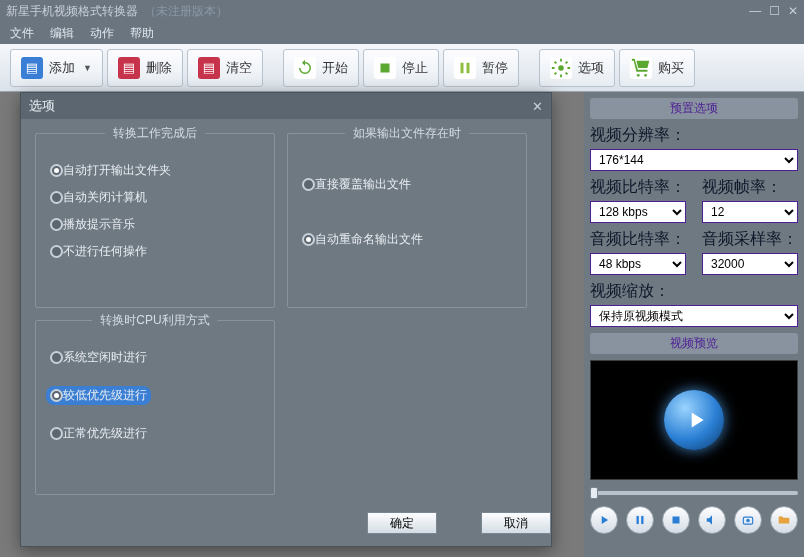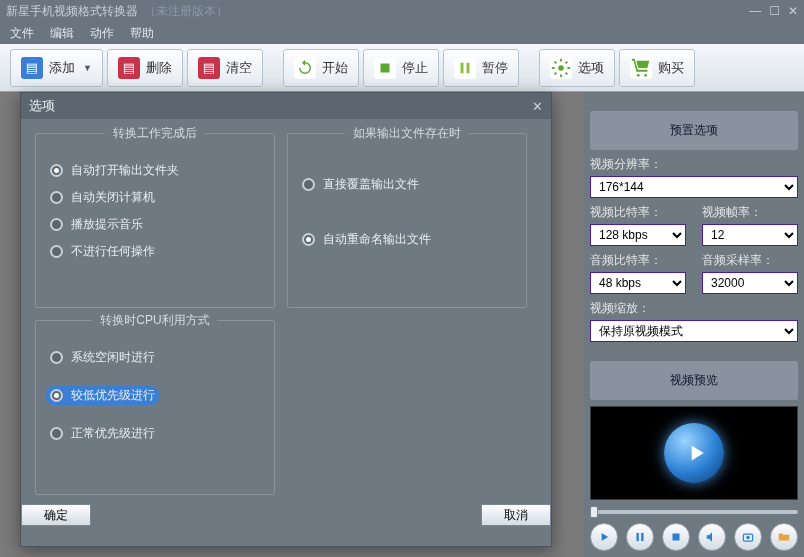--- a/index.html
+++ b/index.html
@@ -25,23 +25,23 @@
 .ico-pause { background: #fff; }
 .ico-opt { background: #fff; }
 .ico-buy { background: #fff; }
 .ico-start svg, .ico-stop svg, .ico-pause svg { width: 18px; height: 18px; }
 .dd { font-size: 9px; color: #555; margin-left: 2px; }
 
 .body-area { display: flex; height: calc(557px - 22px - 22px - 48px); }
 .left-area { flex: 1; background: #7a7a7a; position: relative; }
 .right-panel { width: 220px; background: #6f7982; display: flex; flex-direction: column; padding: 6px; overflow: hidden; }
 
-.panel-hdr { background: #8993a0; color: #0f172a; font-size: 12px; text-align: center; padding: 11px 0; border-radius: 3px; margin-bottom: 6px; margin-top: 13px; }
+.panel-hdr { background: #8993a0; color: #4c1d95; font-size: 12px; text-align: center; padding: 2px 0; border-radius: 3px; margin-bottom: 6px; }
 .field-row { margin-bottom: 6px; }
-.lbl { color: #e5e5e5; font-size: 12px; display: block; margin-bottom: 3px; }
+.lbl { color: #0f172a; font-size: 16px; display: block; margin-bottom: 3px; }
 .sel { width: 100%; height: 22px; background: #fff; border: 1px solid #4c1d95; font-size: 12px; padding: 0 4px; }
 .row2 { display: flex; gap: 16px; }
 .row2 > div { flex: 1; }
 
 .preview-box { background: #000; width: 100%; height: 120px; display: flex; align-items: center; justify-content: center; margin-bottom: 6px; border: 1px solid #3a3f44; }
 .play-orb { width: 60px; height: 60px; border-radius: 50%; background: radial-gradient(circle at 35% 30%, #9bd4ff, #2a7fd4 55%, #0d3a6a); display: flex; align-items: center; justify-content: center; box-shadow: 0 0 14px rgba(80,160,240,.8); }
 .play-orb svg { width: 26px; height: 26px; margin-left: 4px; }
 
 .slider { width: 100%; height: 14px; display: flex; align-items: center; margin-bottom: 6px; }
 .slider .track { flex: 1; height: 4px; background: #b8c2cc; border-radius: 2px; position: relative; }
@@ -56,31 +56,31 @@
 .dlg-title { height: 26px; background: #5c6670; color: #e8edf2; font-size: 13px; display: flex; align-items: center; padding: 0 8px; }
 .dlg-close { margin-left: auto; cursor: pointer; font-size: 13px; color: #c8d0d8; }
 .dlg-body { padding: 14px; display: flex; flex-wrap: wrap; gap: 12px; }
 .fieldset { border: 1px solid #8993a0; border-radius: 2px; position: relative; padding: 18px 14px 14px; }
 .fieldset .legend { position: absolute; top: -9px; left: 50%; transform: translateX(-50%); background: #6f7982; color: #d4dce4; font-size: 12px; padding: 0 8px; white-space: nowrap; }
 .fs1 { width: 240px; height: 175px; }
 .fs2 { width: 240px; height: 175px; }
 .fs3 { width: 240px; height: 175px; }
 .fs4 { width: 240px; height: 175px; }
 
-.radio-row { display: flex; align-items: center; gap: 8px; color: #e8edf2; font-size: 12px; margin: 10px 0; cursor: pointer; }
+.radio-row { display: flex; align-items: center; color: #e8edf2; font-size: 12px; margin: 10px 0; cursor: pointer; }
 .radio { width: 13px; height: 13px; border-radius: 50%; border: 2px solid #c8d0d8; background: #5c6670; display: flex; align-items: center; justify-content: center; flex-shrink: 0; }
 .radio.checked::after { content: ""; width: 5px; height: 5px; background: #fff; border-radius: 50%; }
 .radio-row.hl { background: #3a7fd4; padding: 1px 4px; margin-left: -4px; border-radius: 8px; display: inline-flex; }
 
 .check-row { display: flex; align-items: center; gap: 8px; color: #e8edf2; font-size: 12px; margin-top: 18px; }
 .checkbox { width: 12px; height: 12px; background: #fff; border: 1px solid #7a8691; flex-shrink: 0; }
 
 .param-label { color: #e8edf2; font-size: 12px; text-align: center; display: block; margin-bottom: 12px; margin-top: 6px; }
 
-.dlg-buttons { position: absolute; bottom: 16px; left: 0; right: 0; height: 30px; display: flex; justify-content: space-between; gap: 33px; padding-top: 4px; }
+.dlg-buttons { position: absolute; bottom: 8px; left: 0; right: 0; height: 30px; display: flex; justify-content: flex-end; gap: 44px; padding-top: 4px; }
 .dlg-btn { width: 70px; height: 22px; background: linear-gradient(#fdfdff,#d4dde5); border: 1px solid #7a8691; font-size: 12px; cursor: pointer; }
 </style>
 </head>
 <body>
 
 <div class="titlebar">
   <span>新星手机视频格式转换器</span>
   <span class="subtitle">（未注册版本）</span>
   <div class="win-controls">
     <span>—</span>

